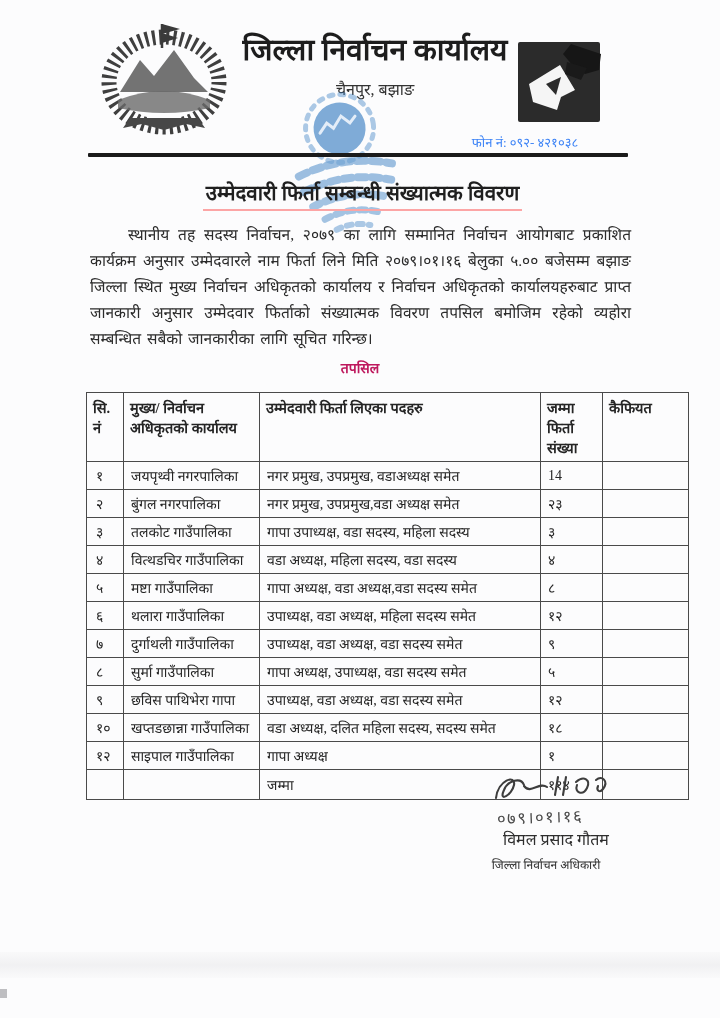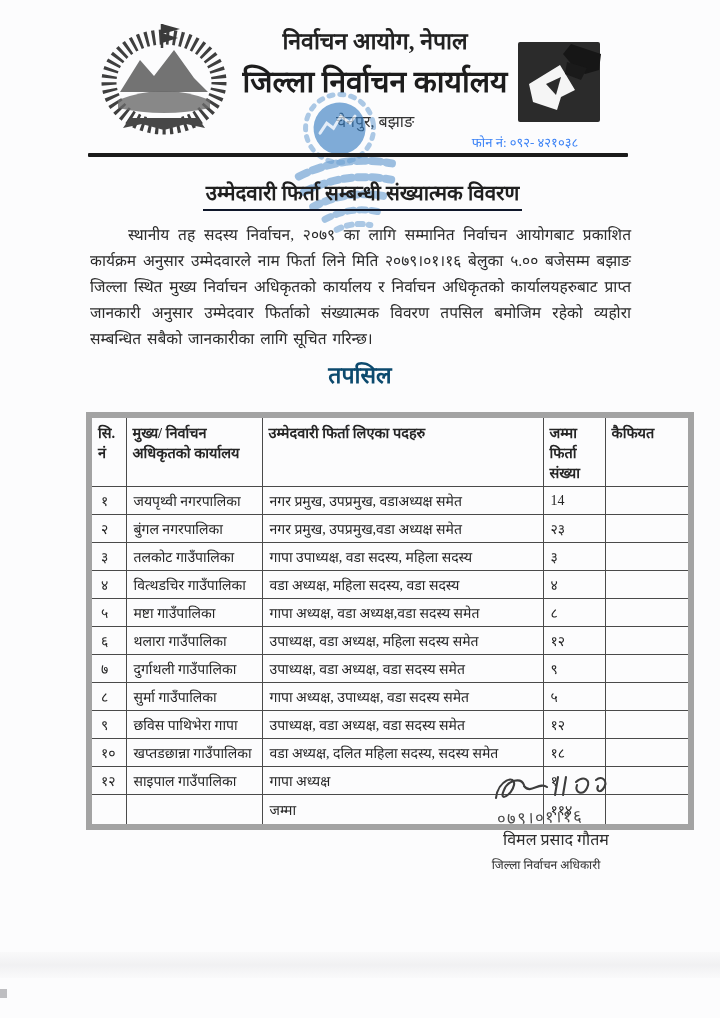--- a/index.html
+++ b/index.html
@@ -15,36 +15,36 @@
   .org1{font-size:23px;font-weight:bold;color:#222;}
   .org2{font-size:30px;font-weight:bold;color:#1d1d1d;margin-top:4px;}
   .loc{font-size:16px;margin-top:9px;color:#333;}
   .ballot{position:absolute;left:515px;top:40px;width:88px;height:86px;}
   .stamp{position:absolute;left:268px;top:90px;width:154px;height:154px;opacity:.72;pointer-events:none;}
   .phone{position:absolute;left:420px;top:133px;width:210px;text-align:center;font-size:13px;color:#3b82f6;}
   .rule{position:absolute;left:88px;top:153px;width:540px;height:4px;background:#1b1b1b;border-radius:1px;}
   
   .title-wrap{position:absolute;left:90px;top:178px;width:545px;text-align:center;}
   .title{display:inline-block;font-size:20.5px;font-weight:bold;color:#1f1f1f;
-         border-bottom:2px solid #0f172a;padding:0 3px 3px;}
+         border-bottom:2px solid #fca5a5;padding:0 3px 3px;}
   .body-para{
     position:absolute;left:90px;top:222px;width:541px;margin:0;
     font-size:15.5px;line-height:26px;text-align:justify;text-indent:38px;color:#2b2b2b;
     word-spacing:2px;
   }
   .tapasil{position:absolute;left:90px;top:358px;width:540px;text-align:center;
-           font-size:23px;font-weight:bold;color:#0c4a6e;}
+           font-size:14px;font-weight:bold;color:#be185d;}
   
   table.wtab{
     position:absolute;left:86px;top:392px;width:602px;
     border-collapse:collapse;table-layout:fixed;
     font-size:14px;color:#252525;
   }
   .wtab th,.wtab td{border:1.4px solid #4a4a4a;overflow:hidden;white-space:nowrap;}
-  .wtab{border:6px solid #a3a3a3;margin-top:20px;}
+  .wtab{border:1px solid #a3a3a3;}
   .wtab th{font-weight:bold;text-align:left;vertical-align:top;padding:4px 6px;height:46px;
            font-size:14.5px;white-space:normal;}
   .wtab td{height:25px;padding:1px 7px;vertical-align:middle;}
   .wtab td:first-child{padding-left:9px;}
   .wtab tr.total-row td{height:27px;}
   
   .scribble{position:absolute;left:488px;top:770px;width:135px;height:38px;}
   .hand-date{position:absolute;left:497px;top:805px;font-size:16.5px;letter-spacing:1.5px;
              color:#4a4a4a;transform:rotate(-2deg);}
   .sig-name{position:absolute;left:468px;top:828px;width:176px;text-align:center;font-size:16px;}
@@ -65,21 +65,20 @@
       <line x1="64" y1="4" x2="64" y2="28" stroke="#3a3a3a" stroke-width="2.5"></line>
       <polygon points="64,4 82,9 64,14" fill="#3a3a3a"></polygon>
       <polygon points="64,13 80,18 64,23" fill="#3a3a3a"></polygon>
       <path d="M22,72 L42,40 L56,56 L76,30 L96,58 L110,72 Z" fill="#5a5a5a" opacity="0.85"></path>
       <path d="M20,80 Q66,62 112,80 L112,88 Q66,98 20,88 Z" fill="#6a6a6a" opacity="0.8"></path>
       <path d="M32,98 L100,98 L107,108 L88,104 L66,110 L44,104 L25,108 Z" fill="#474747"></path>
     </svg>
   </div>
 
   <div class="head-center">
-    <div class="org1">निर्वाचन आयोग, नेपाल</div>
     <div class="org2">जिल्ला निर्वाचन कार्यालय</div>
     <div class="loc">चैनपुर, बझाङ</div>
   </div>
 
   <div class="ballot">
     <svg width="88" height="86" viewBox="0 0 88 86">
       <rect x="3" y="2" width="82" height="80" rx="2" fill="#2b2b2b"></rect>
       <polygon points="56,4 86,14 84,30 70,34 58,26 48,14" fill="#161616"></polygon>
       <polygon points="14,44 45,25 60,50 46,57 42,70 18,62" fill="#f5f5f5"></polygon>
       <polygon points="31,44 46,37 41,55" fill="#2b2b2b"></polygon>

